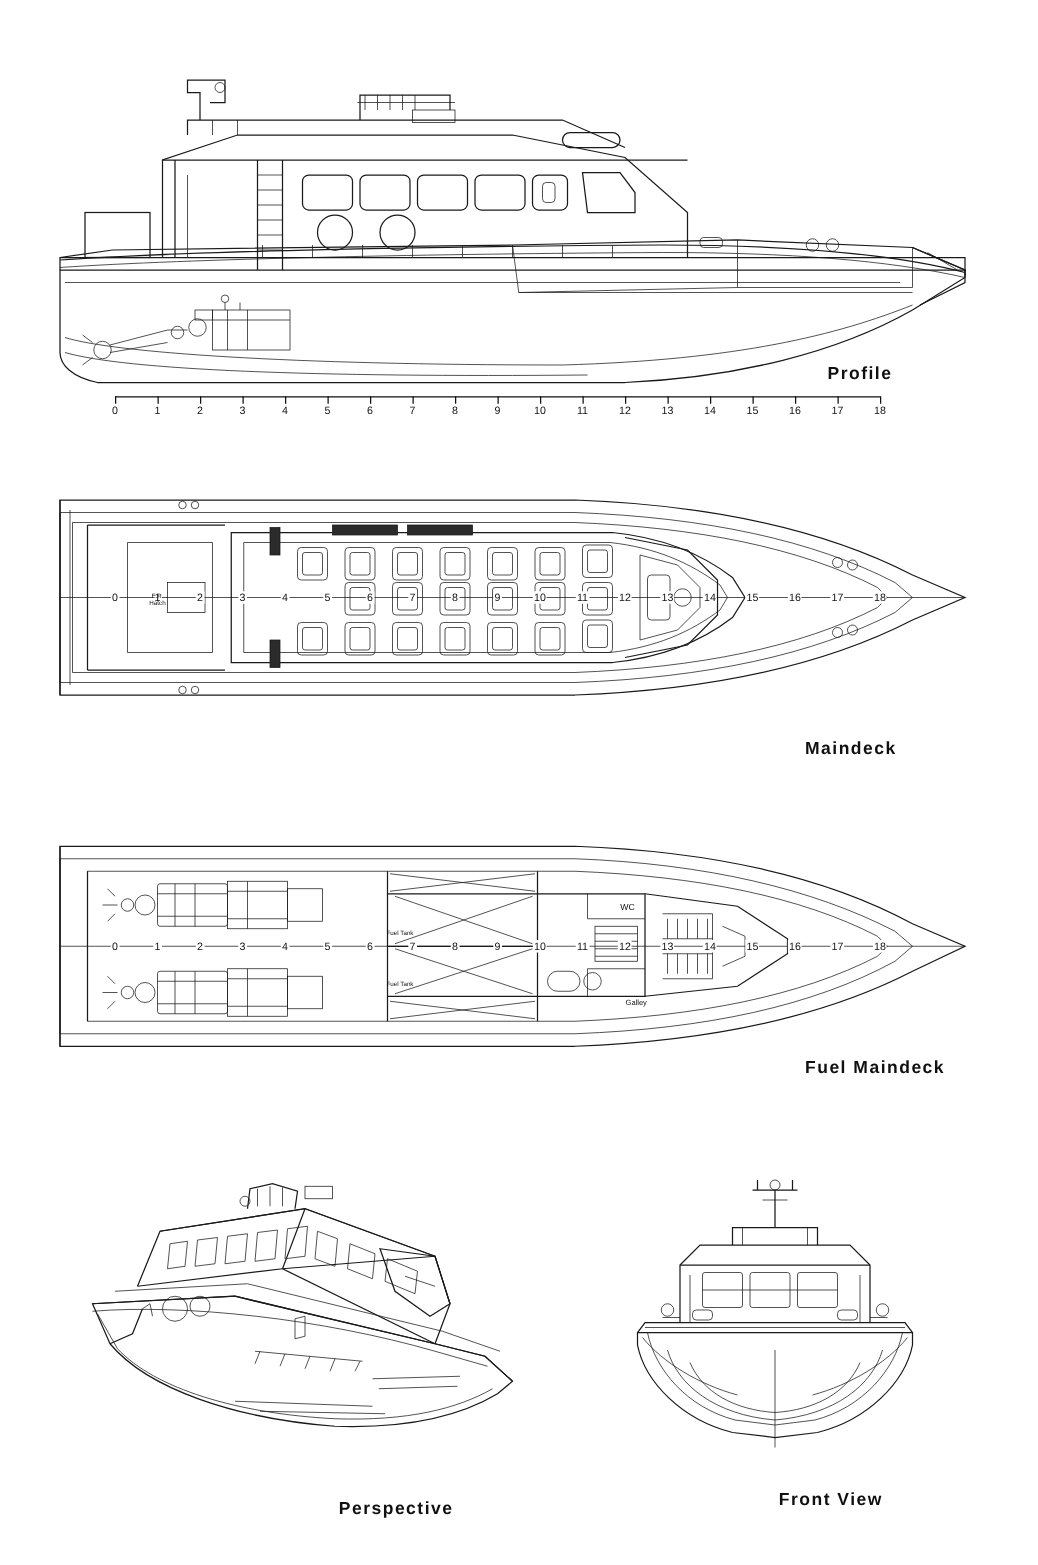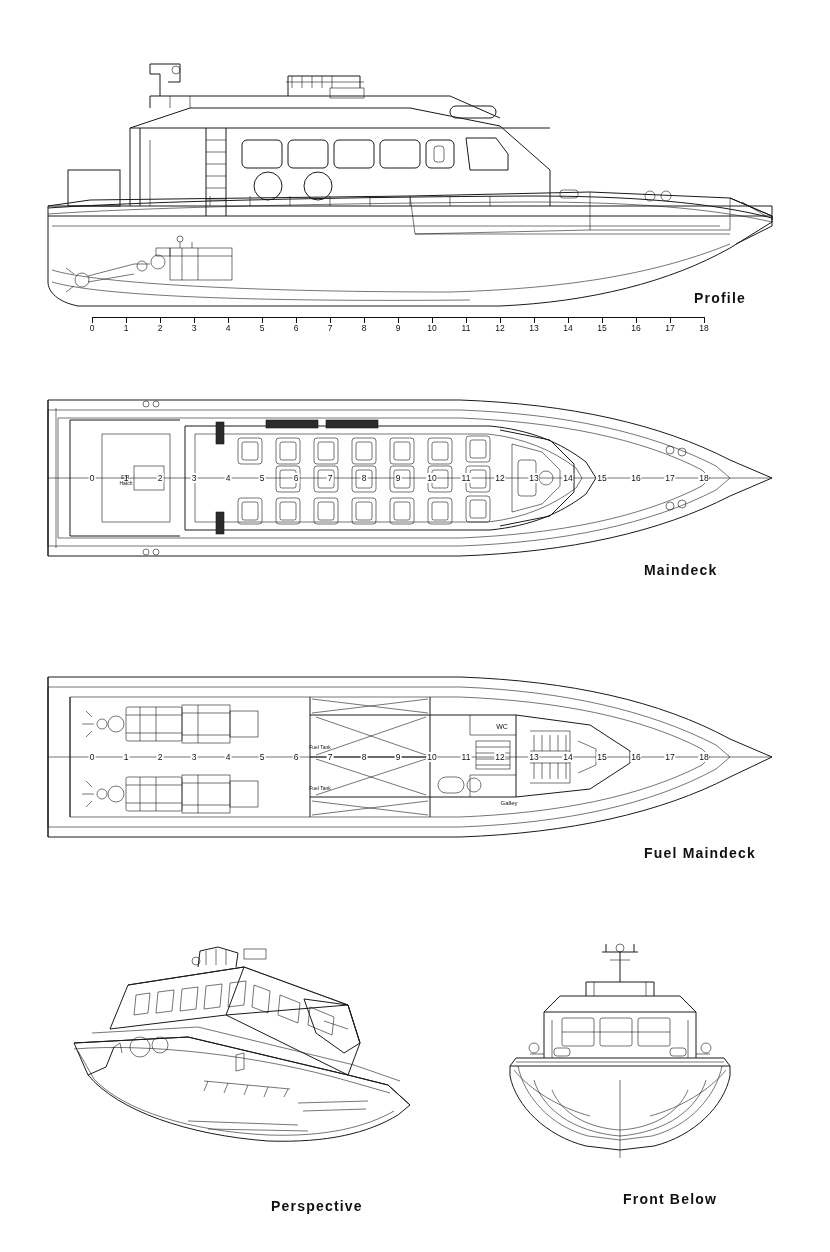--- a/index.html
+++ b/index.html
@@ -149,21 +149,21 @@
         <circle class="ln-thin" cx="150" cy="209" r="3"></circle>
       </g>
 
       <path class="ln-thin" d="M180 176 L180 166 M220 176 L220 166 M260 176 L260 166 M300 176 L300 166 M340 176 L340 166 M380 176 L380 166 M420 176 L420 166 M460 176 L460 166"></path>
 
       <rect class="ln-thin" x="530" y="160" width="18" height="8" rx="3"></rect>
       <circle class="ln-thin" cx="620" cy="166" r="5"></circle>
       <circle class="ln-thin" cx="636" cy="166" r="5"></circle>
     </svg>
   </div>
-  <div class="caption" style="left:694px; top:290px;">Profile</div>
+  <div class="caption" style="left:662px; top:290px;">Profile</div>
 
   <div class="scalebar" id="scale-profile" style="left:92px; top:317px; width:612px;">
       <div class="axis"></div>
       <div class="tick" style="left: 0px;"></div>
       <div class="lbl" style="left: 0px;">0</div>
       <div class="tick" style="left: 34px;"></div>
       <div class="lbl" style="left: 34px;">1</div>
       <div class="tick" style="left: 68px;"></div>
       <div class="lbl" style="left: 68px;">2</div>
       <div class="tick" style="left: 102px;"></div>
@@ -280,21 +280,21 @@
 
       <circle class="ln-thin" cx="116" cy="26" r="3"></circle>
       <circle class="ln-thin" cx="126" cy="26" r="3"></circle>
       <circle class="ln-thin" cx="116" cy="174" r="3"></circle>
       <circle class="ln-thin" cx="126" cy="174" r="3"></circle>
 
       <path class="ln" d="M18 22 L18 178"></path>
       <path class="ln-thin" d="M26 30 L26 170"></path>
     </svg>
   </div>
-  <div class="caption" style="left:644px; top:562px;">Maindeck</div>
+  <div class="caption" style="left:644px; top:590px;">Maindeck</div>
 
   <div class="scalebar inline-scale" id="scale-maindeck" style="left:92px; top:478px; width:612px;">
       <div class="lbl" style="left: 0px;">0</div>
       <div class="lbl" style="left: 34px;">1</div>
       <div class="lbl" style="left: 68px;">2</div>
       <div class="lbl" style="left: 102px;">3</div>
       <div class="lbl" style="left: 136px;">4</div>
       <div class="lbl" style="left: 170px;">5</div>
       <div class="lbl" style="left: 204px;">6</div>
       <div class="lbl" style="left: 238px;">7</div>
@@ -476,15 +476,15 @@
       <circle class="ln-thin" cx="130" cy="18" r="4"></circle>
       <path class="ln-thin" d="M120 30 L140 30"></path>
 
       <path class="ln-thin" d="M40 124 L54 124 M206 124 L220 124"></path>
       <circle class="ln-thin" cx="44" cy="118" r="5"></circle>
       <circle class="ln-thin" cx="216" cy="118" r="5"></circle>
       <rect class="ln-thin" x="64" y="118" width="16" height="8" rx="3"></rect>
       <rect class="ln-thin" x="180" y="118" width="16" height="8" rx="3"></rect>
     </svg>
   </div>
-  <div class="caption" style="left:623px; top:1191px;">Front Below</div>
+  <div class="caption" style="left:623px; top:1191px;">Front View</div>
 
 </div>
 
 </body></html>

